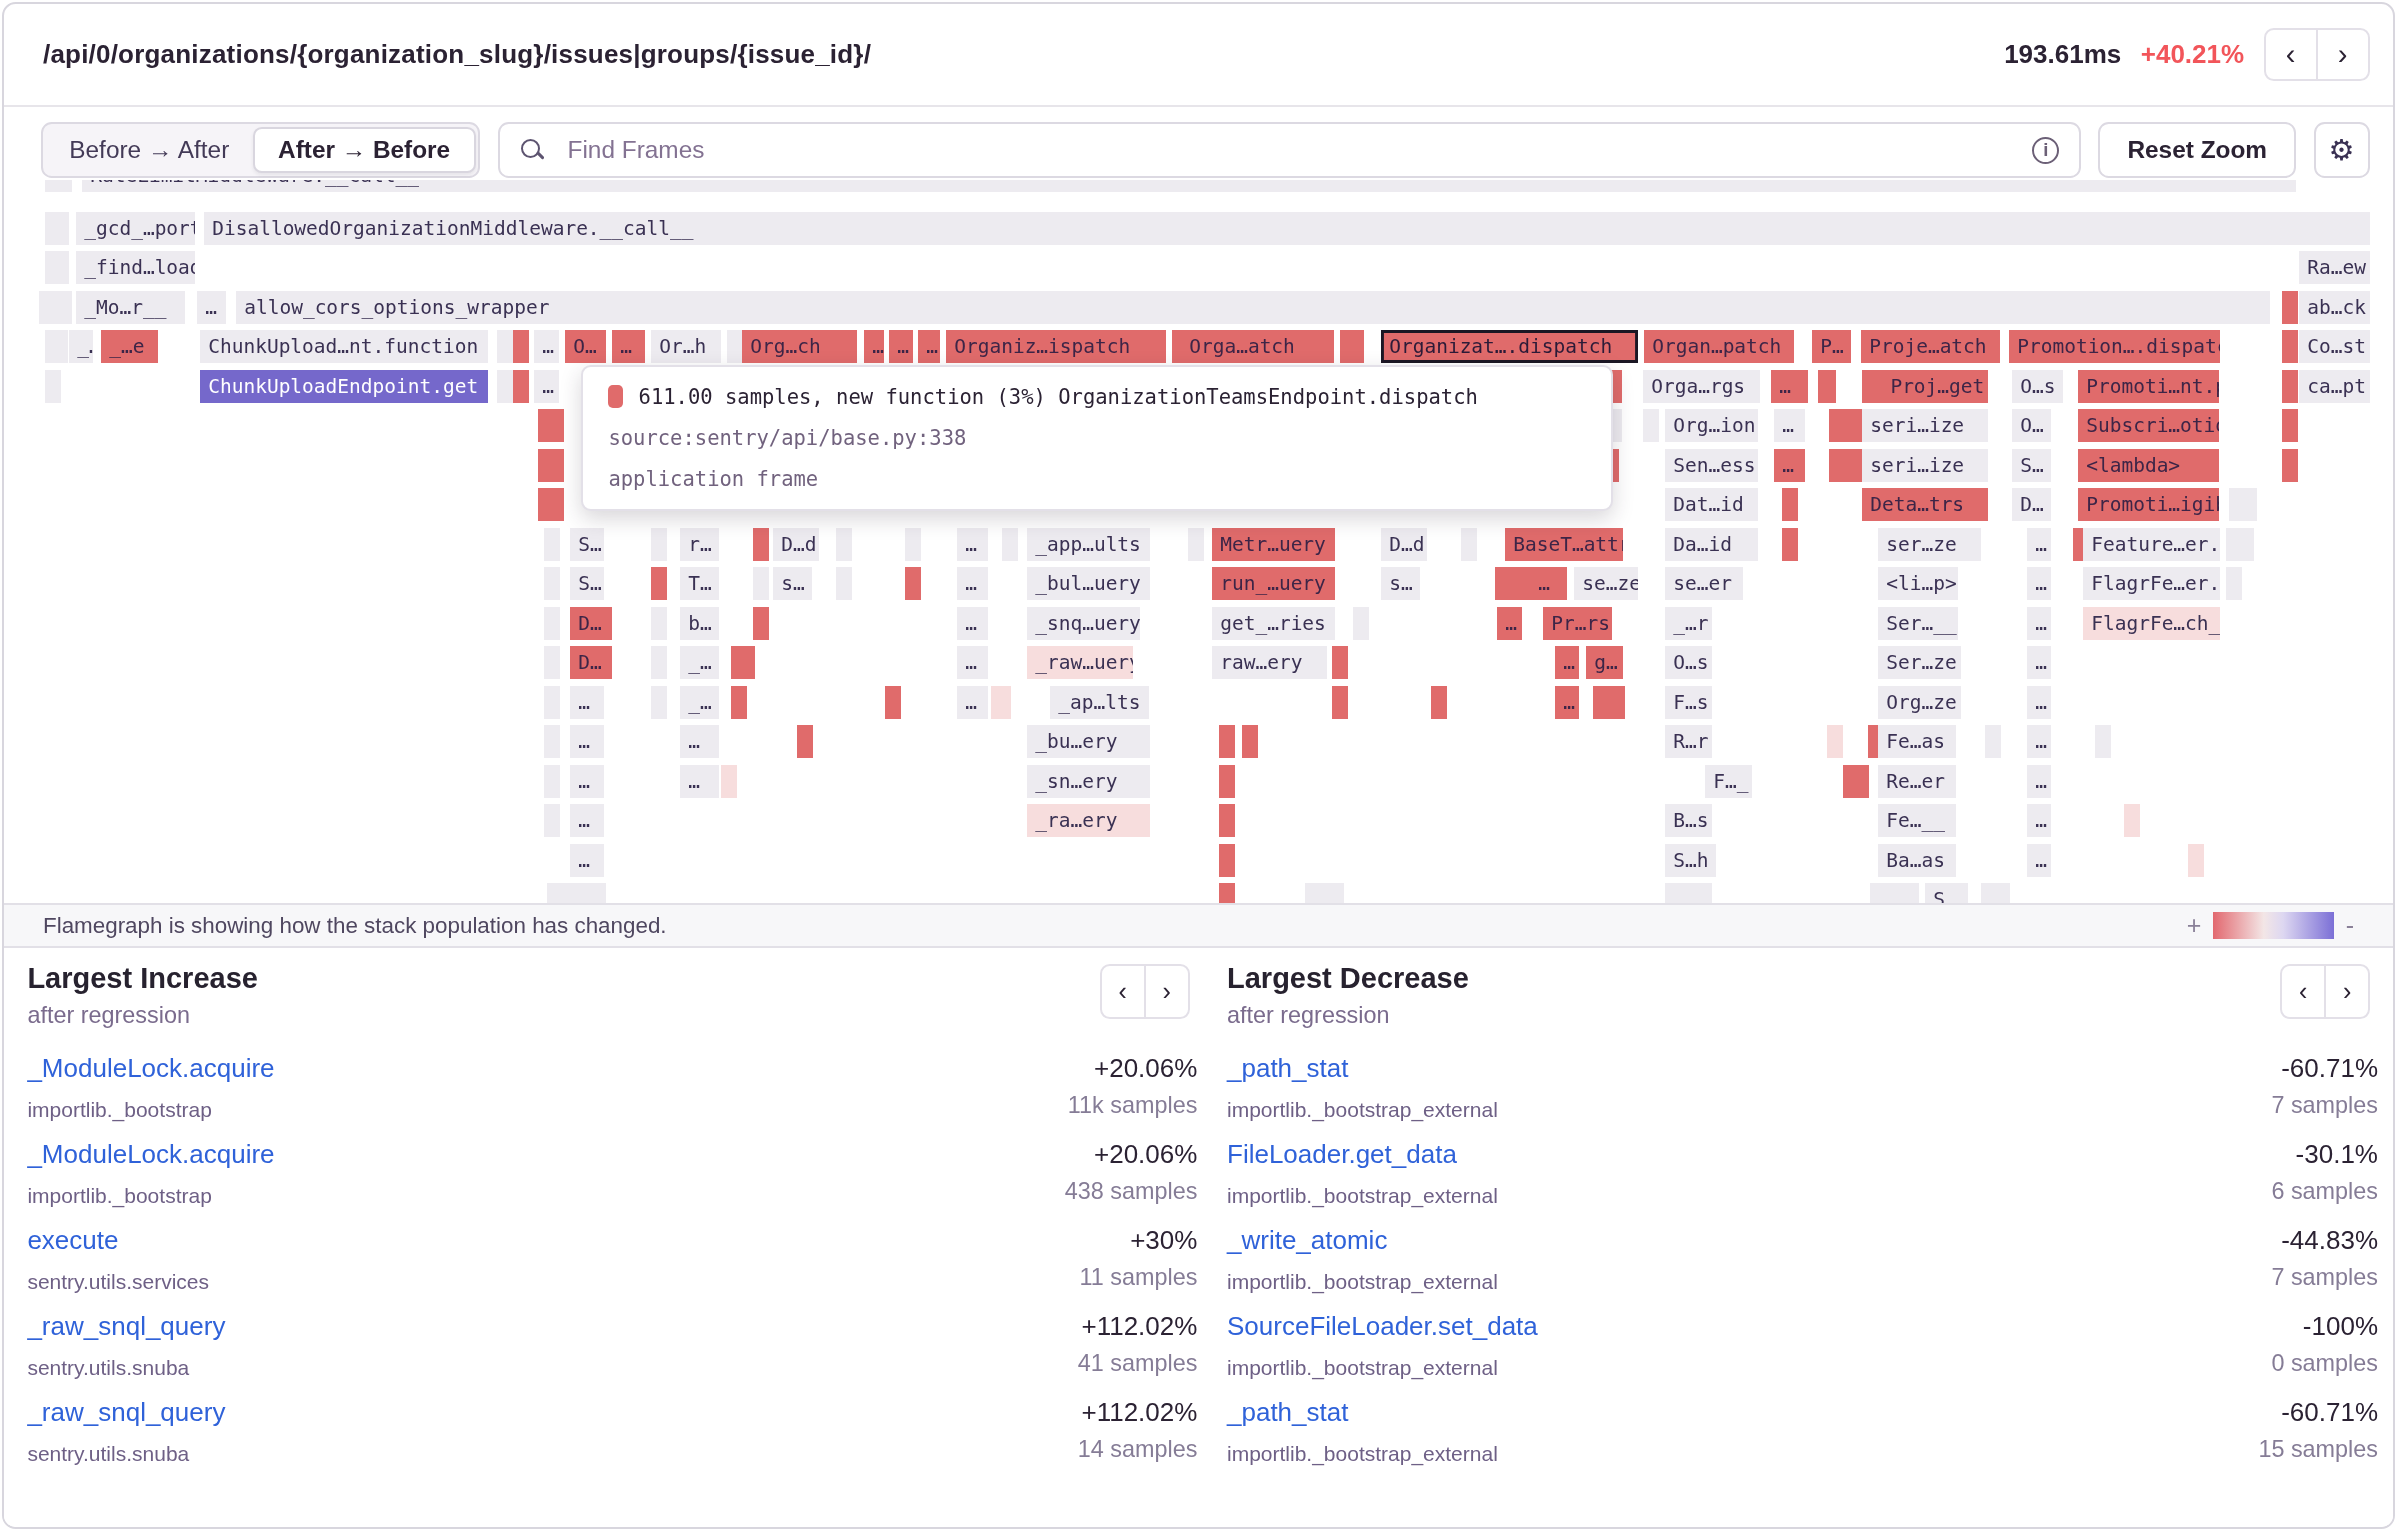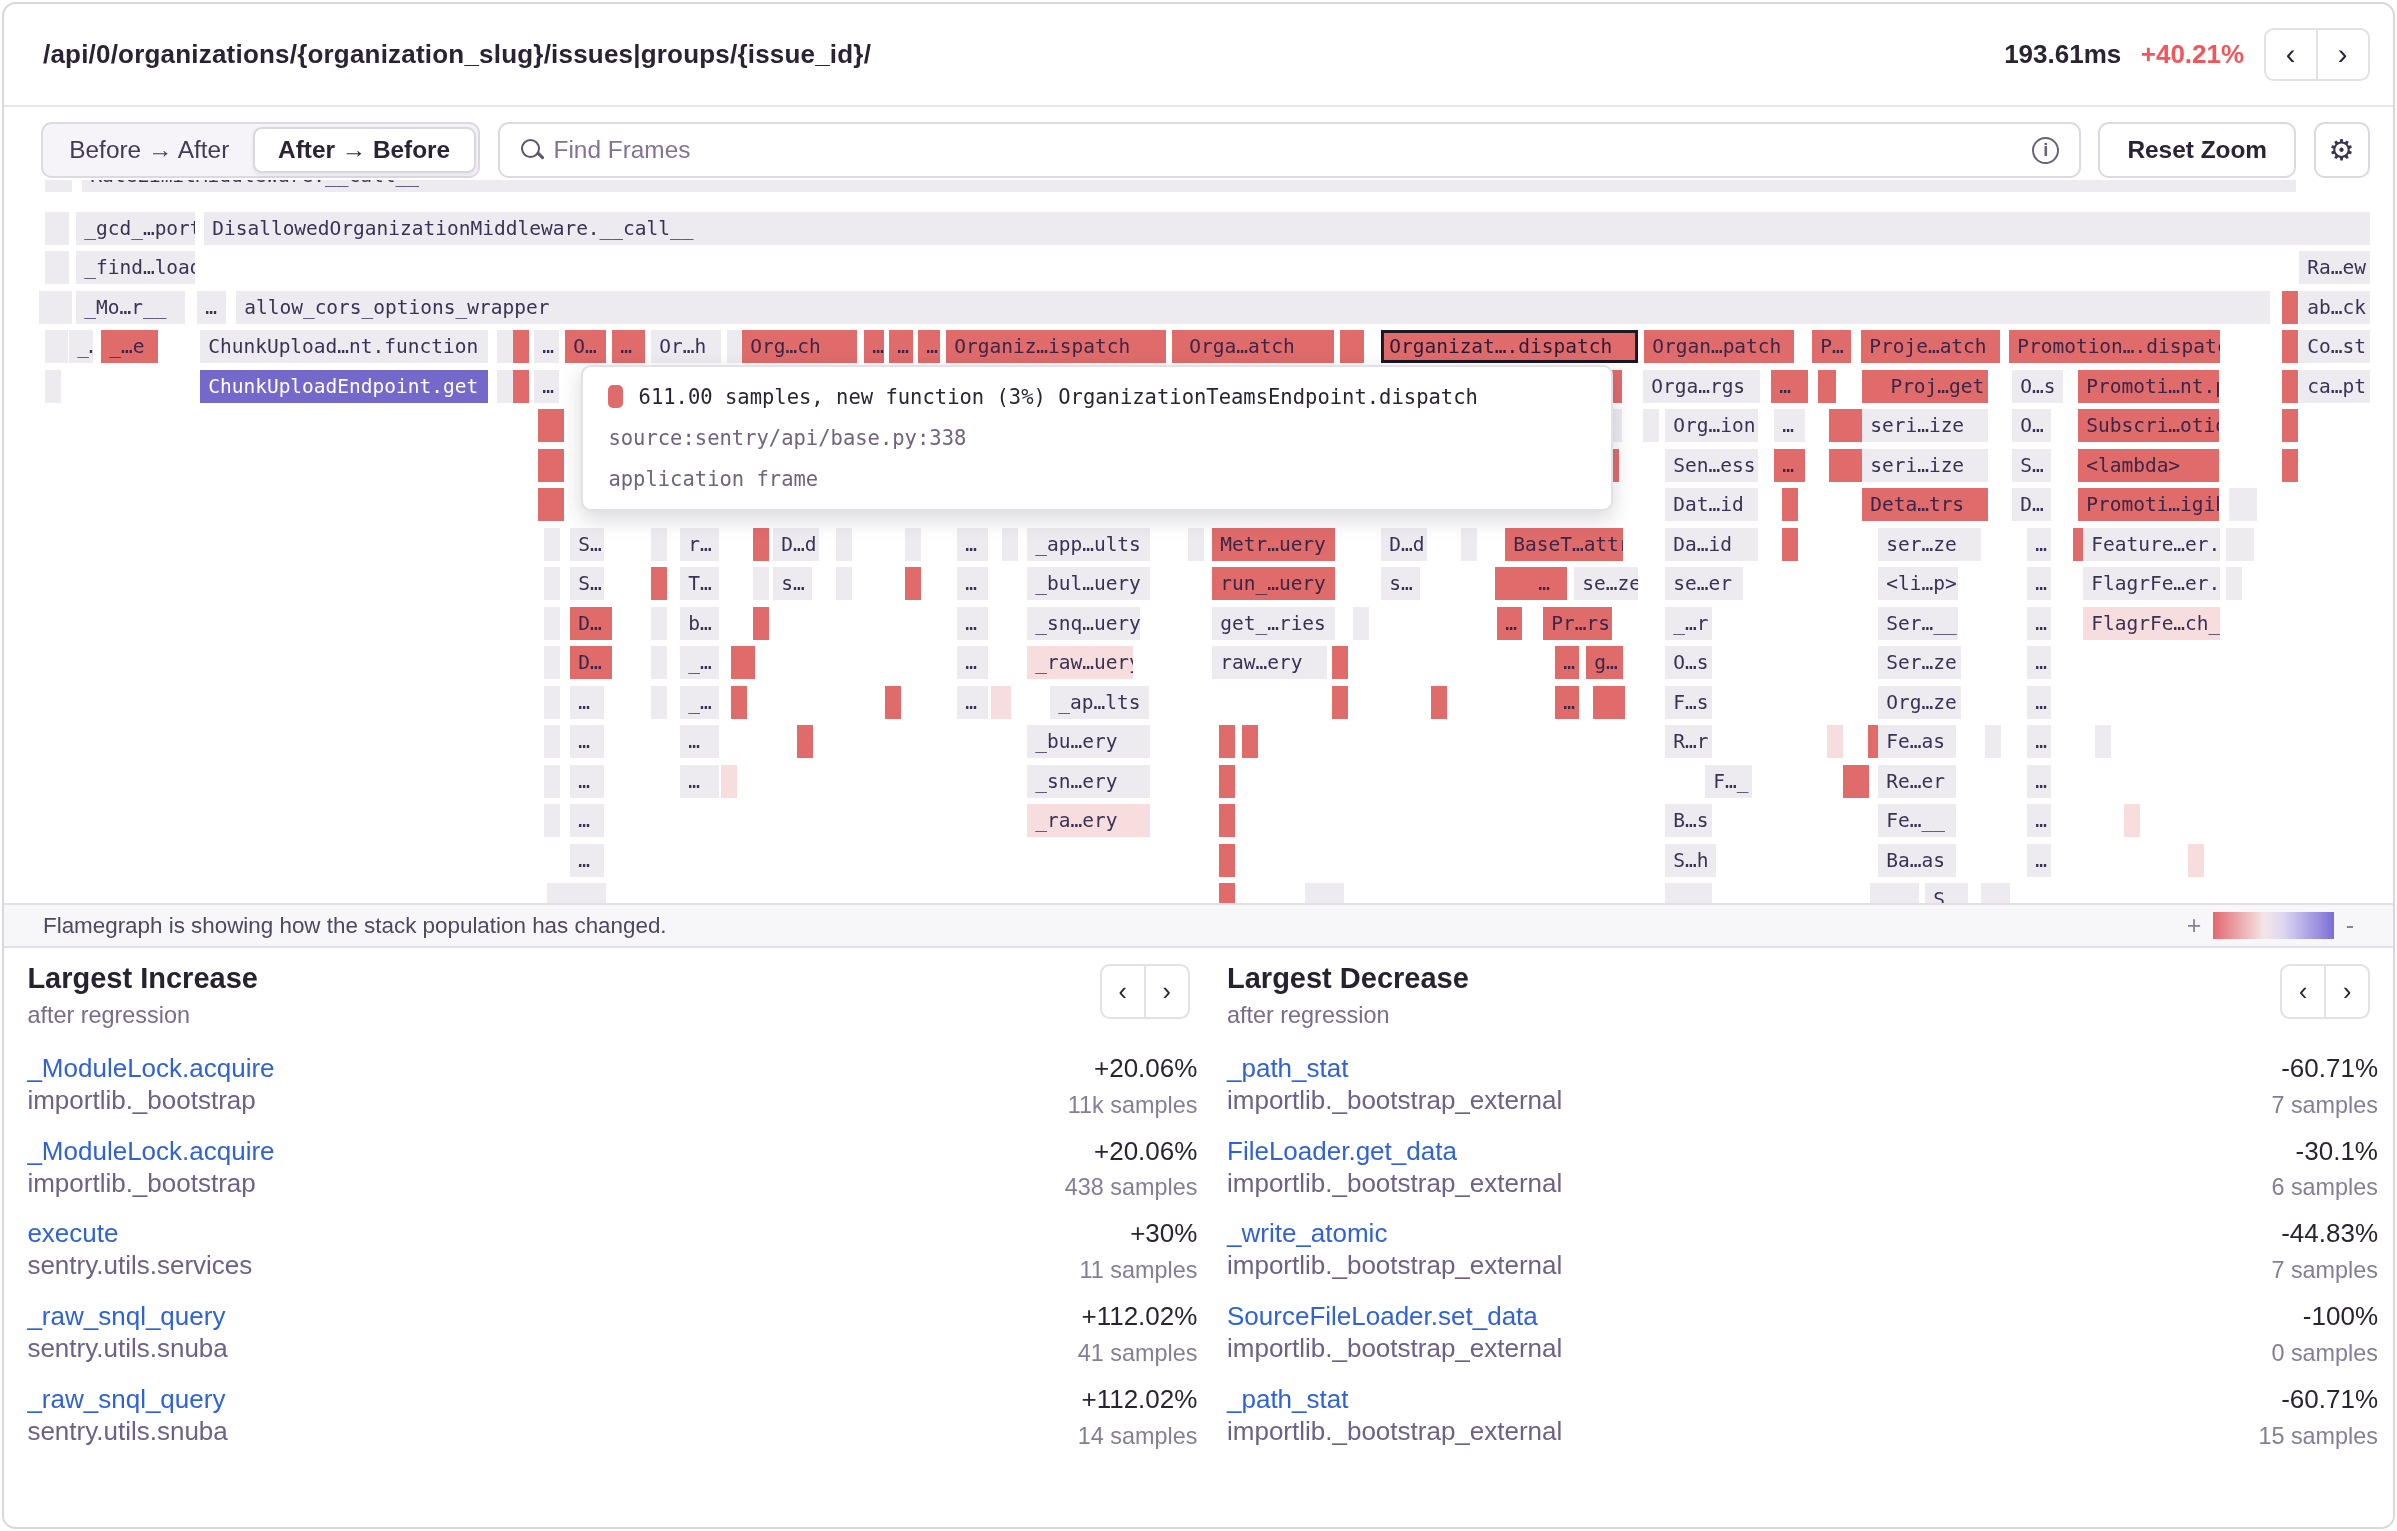--- a/index.html
+++ b/index.html
@@ -20,21 +20,21 @@
   .btn-group{display:flex}
   .btn-group button{width:53px;height:53px;background:#fff;border:2px solid #e3e0e8;font-size:29px;color:var(--dark);cursor:pointer;display:flex;align-items:center;justify-content:center;font-family:"Liberation Sans",sans-serif}
   .btn-group button:first-child{border-radius:9.8px 0 0 9.8px;border-right-width:1px}
   .btn-group button:last-child{border-radius:0 9.8px 9.8px 0;border-left-width:1px}
 
   
   .toolbar{position:absolute;left:37px;right:23.4px;top:118px;height:56px;display:flex;align-items:center;gap:17.6px}
   .segmented{display:flex;height:56px;background:#f6f4f8;border:2px solid var(--border);border-radius:10.7px;padding:2.9px;align-items:stretch}
   .seg-btn{border:none;background:transparent;font-size:24.4px;color:#433a57;padding:0 23.4px;border-radius:8.8px;cursor:pointer;font-family:"Liberation Sans",sans-serif}
   .seg-btn.active{background:#fff;border:2px solid #d9d6df;font-weight:700;color:var(--dark);box-shadow:0 2px 3.9px rgba(43,34,51,.08)}
-  .search{flex:1;height:56px;border:2px solid var(--border);border-radius:10.7px;display:flex;align-items:center;padding:0 19.5px;gap:9px;background:#fff}
+  .search{flex:1;height:56px;border:2px solid var(--border);border-radius:10.7px;display:flex;align-items:center;padding:0 19.5px;gap:23px;background:#fff}
   .search input{flex:1;border:none;outline:none;font-size:24.4px;color:var(--dark);font-family:"Liberation Sans",sans-serif;background:transparent}
   .search input::placeholder{color:#837292}
   .mag{width:25px;height:25px;position:relative;flex:0 0 auto}
   .mag::before{content:"";position:absolute;left:1px;top:1px;width:15.6px;height:15.6px;border:2.9px solid #5d5470;border-radius:50%}
   .mag::after{content:"";position:absolute;left:16.6px;top:16.6px;width:8.8px;height:2.9px;background:#5d5470;transform:rotate(45deg);border-radius:2px}
   .info-icon{width:27px;height:27px;border:2px solid #6c6077;border-radius:50%;color:#6c6077;font-size:18.5px;display:flex;align-items:center;justify-content:center;font-weight:600;flex:0 0 auto}
   .reset-btn{height:56px;padding:0 27px;background:#fff;border:2px solid var(--border);border-radius:10.7px;font-size:24.4px;font-weight:600;color:var(--dark);cursor:pointer;font-family:"Liberation Sans",sans-serif}
   .gear-btn{width:56px;height:56px;background:#fff;border:2px solid var(--border);border-radius:10.7px;font-size:29px;color:#3a3153;cursor:pointer;display:flex;align-items:center;justify-content:center}
 
   
@@ -63,21 +63,21 @@
   .panel.inc{left:23.4px;width:1170px}
   .panel.dec{left:1223px;width:1151px}
   .panel-head{position:relative;padding-right:107px}
   .panel-title{font-size:29px;font-weight:700;color:#27222f}
   .panel-sub{font-size:23.4px;color:#7a6b8d;margin-top:7.8px}
   .panel-pager{position:absolute;right:7.8px;top:2px}
   .panel-pager button{width:45px;height:55px;font-size:25px}
   .entries{margin-top:23.4px;display:flex;flex-direction:column;gap:17px}
   .entry{display:flex;justify-content:space-between;align-items:flex-start}
   .entry .fn{font-size:26px;color:var(--link);font-weight:500;cursor:pointer;text-decoration:none}
-  .entry .module{font-size:26px;color:var(--muted);margin-top:1px}
+  .entry .module{font-size:21px;color:var(--muted);margin-top:14px}
   .entry .right{text-align:right}
   .entry .pct{font-size:26px;color:var(--dark);font-weight:500}
   .entry .samples{font-size:23.4px;color:var(--samples);margin-top:7.8px}
 </style>
 </head>
 <body>
 
 <div class="card">
 
   <div class="header">

